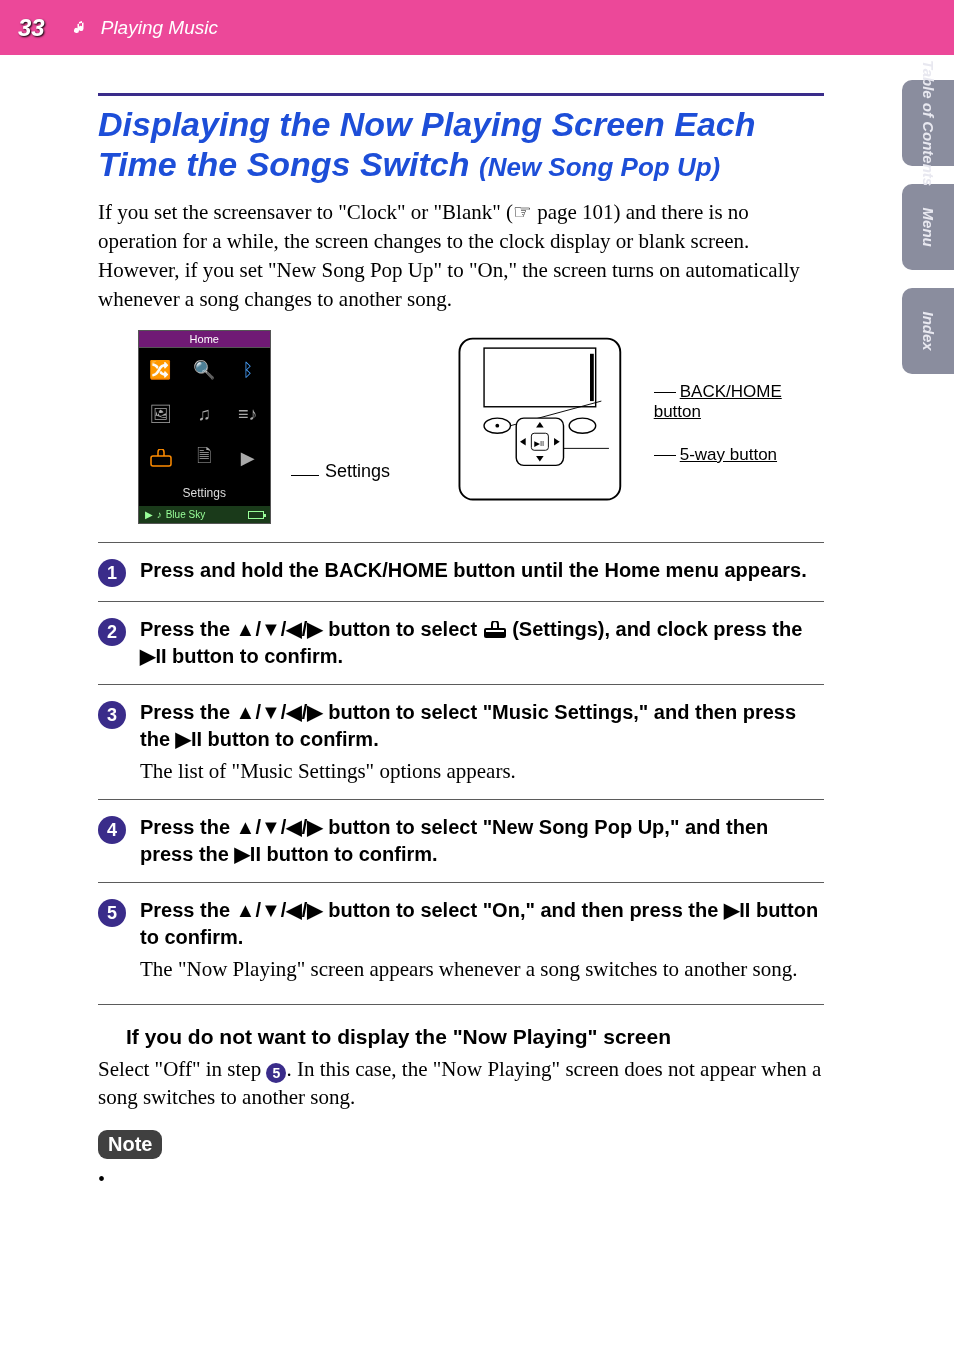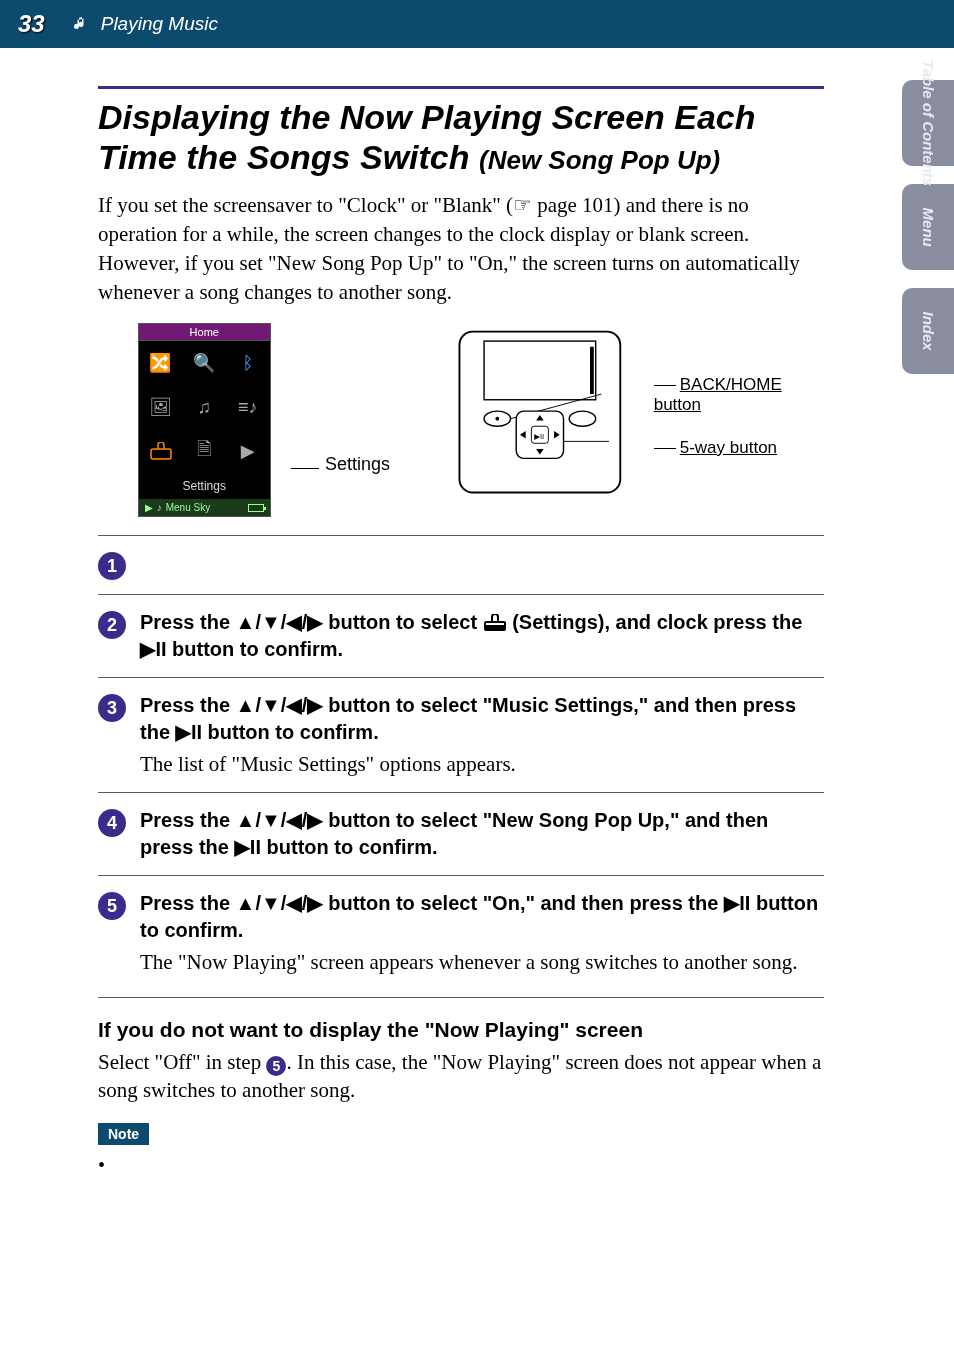--- a/index.html
+++ b/index.html
@@ -5,22 +5,22 @@
   * { box-sizing: border-box; margin: 0; padding: 0; }
   body {
     width: 954px;
     height: 1370px;
     background: #fff;
     font-family: Georgia, 'Times New Roman', serif;
     position: relative;
     color: #000;
   }
   .header-bar {
-    background: #0c4a6e;
-    height: 48px;
+    background: #ec4899;
+    height: 55px;
     display: flex;
     align-items: center;
     padding-left: 18px;
     color: #fff;
   }
   .page-num {
     font-family: Arial, sans-serif;
     font-weight: bold;
     font-style: italic;
     font-size: 24px;
@@ -70,21 +70,21 @@
   }
   .title-rule-top {
     height: 3px;
     background: #3a2c8a;
     margin-bottom: 8px;
   }
   h1 {
     font-family: Arial, sans-serif;
     font-weight: 800;
     font-style: italic;
-    color: #000000;
+    color: #1d4ed8;
     font-size: 34px;
     line-height: 1.18;
   }
   h1 .sub {
     font-size: 26px;
   }
   .intro {
     font-size: 21px;
     line-height: 1.38;
     margin-top: 14px;
@@ -214,20 +214,21 @@
     margin-top: 4px;
   }
   .arrow { font-family: Arial, sans-serif; }
   .settings-icon-inline { display:inline-block; vertical-align:-3px; }
   .after-steps { border-top: 1px solid #5b5b5b; padding-top: 20px; margin-top: 6px; }
   .sub-head {
     font-family: Arial, sans-serif;
     font-weight: bold;
     font-size: 21px;
     margin-bottom: 6px;
+    margin-left: 28px;
   }
   .body-text {
     font-size: 21px;
     line-height: 1.35;
   }
   .inline-circle {
     display: inline-flex;
     width: 20px;
     height: 20px;
     border-radius: 50%;
@@ -235,28 +236,29 @@
     color: #fff;
     font-family: Arial, sans-serif;
     font-weight: bold;
     font-size: 14px;
     align-items: center;
     justify-content: center;
     vertical-align: -2px;
   }
   .note-box {
     display: inline-block;
-    background: #0c4a6e;
+    background: #404040;
     color: #fff;
     font-family: Arial, sans-serif;
     font-weight: bold;
-    font-size: 14px;
+    font-size: 20px;
     padding: 3px 10px;
     margin-top: 18px;
     margin-bottom: 10px;
+    border-radius: 9px;
   }
   .bullet-row {
     font-size: 20px;
     line-height: 1.35;
     display: flex;
     gap: 6px;
   }
   .bullet-dot { font-size: 20px; line-height: 1; }
 </style>
 </head>
@@ -308,21 +310,21 @@
               <path d="M8 7 V3 a3 3 0 0 1 6 0 V7" fill="none" stroke="#ff8c00" stroke-width="1.5"></path>
             </svg>
         </div>
         <div class="hm-cell">🗎</div>
         <div class="hm-cell">▶</div>
       </div>
       <div class="hm-label">Settings</div>
       <div class="hm-np">
         <span>▶</span>
         <span>♪</span>
-        <span>Menu Sky</span>
+        <span>Blue Sky</span>
         <span class="batt"></span>
       </div>
     </div>
     <div class="callout-line" style="margin-top:96px"></div>
     <div class="settings-callout" style="margin-top:88px">Settings</div>
 
     <svg class="device" width="190" height="180" viewBox="0 0 190 180">
       <rect x="10" y="4" width="170" height="170" rx="14" fill="#fff" stroke="#000" stroke-width="2"></rect>
       <rect x="36" y="14" width="118" height="62" fill="#fff" stroke="#000" stroke-width="1.5"></rect>
       <rect x="148" y="20" width="4" height="50" fill="#000"></rect>
@@ -345,20 +347,23 @@
     <div class="labels-col">
       <div><span class="line-to"></span><span>BACK/HOME button</span></div>
       <div><span class="line-to"></span><span>5-way button</span></div>
     </div>
   </div>
 
   <div class="steps">
 
     <div class="step">
       <div class="step-num">1</div>
+      <div class="step-body">
+        <div class="step-head">Press and hold the BACK/HOME button until the Home menu appears.</div>
+      </div>
     </div>
 
     <div class="step">
       <div class="step-num">2</div>
       <div class="step-body">
         <div class="step-head">
           <span>Press the </span><span class="arrow">▲/▼/◀/▶</span><span> button to select </span><svg class="settings-icon-inline" width="24" height="18" viewBox="0 0 24 18">
               <rect x="1" y="7" width="22" height="10" rx="2" fill="#000"></rect>
               <rect x="3" y="9" width="18" height="2" fill="#fff"></rect>
               <path d="M9 7 V3 a3 3 0 0 1 6 0 V7" fill="none" stroke="#000" stroke-width="2"></path>

